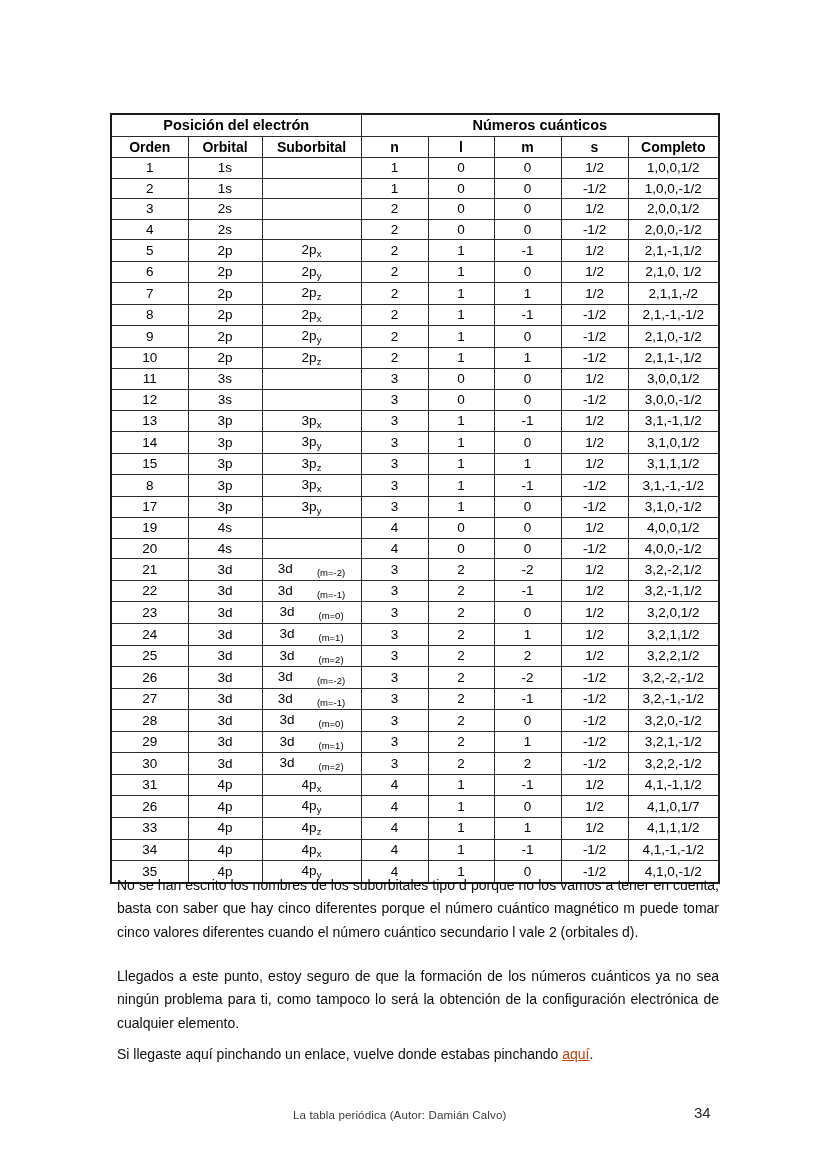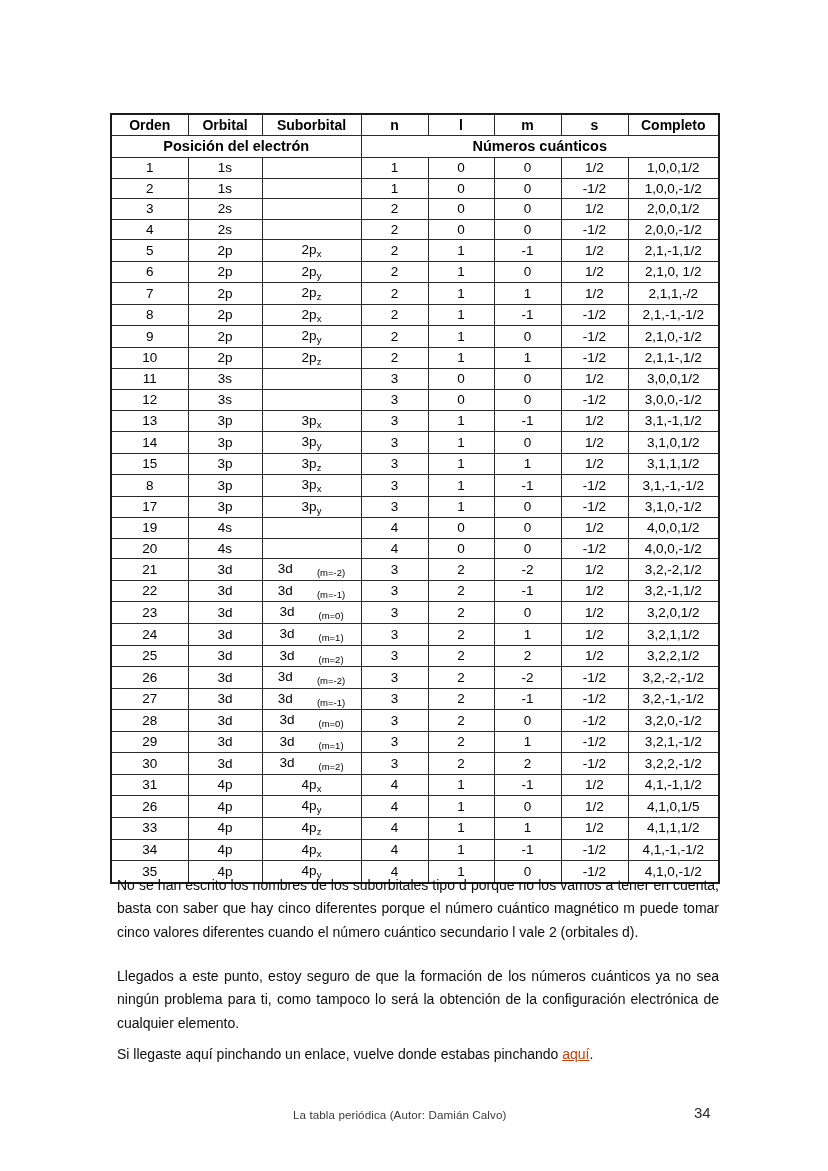--- a/index.html
+++ b/index.html
@@ -131,34 +131,34 @@
         <col class="c-orden">
         <col class="c-orbital">
         <col class="c-suborb">
         <col class="c-n">
         <col class="c-l">
         <col class="c-m">
         <col class="c-s">
         <col class="c-completo">
       </colgroup>
       <thead>
+        <tr>
+          <th class="grouphead" colspan="3">Posición del electrón</th>
+          <th class="grouphead" colspan="5">Números cuánticos</th>
+        </tr>
         <tr id="column-header-row">
             <th class="colhead">Orden</th>
             <th class="colhead">Orbital</th>
             <th class="colhead">Suborbital</th>
             <th class="colhead">n</th>
             <th class="colhead">l</th>
             <th class="colhead">m</th>
             <th class="colhead">s</th>
             <th class="colhead">Completo</th>
           </tr>
-        <tr>
-          <th class="grouphead" colspan="3">Posición del electrón</th>
-          <th class="grouphead" colspan="5">Números cuánticos</th>
-        </tr>
       </thead>
       <tbody id="table-body">
           <tr>
             <td>1</td>
             <td>1s</td>
             <td></td>
             <td>1</td>
             <td>0</td>
             <td>0</td>
             <td>1/2</td>
@@ -455,21 +455,21 @@
             <td>4,1,-1,1/2</td>
           </tr>
           <tr>
             <td>26</td>
             <td>4p</td>
             <td><span>4p</span><span class="sub">y</span></td>
             <td>4</td>
             <td>1</td>
             <td>0</td>
             <td>1/2</td>
-            <td>4,1,0,1/5</td>
+            <td>4,1,0,1/7</td>
           </tr>
           <tr>
             <td>33</td>
             <td>4p</td>
             <td><span>4p</span><span class="sub">z</span></td>
             <td>4</td>
             <td>1</td>
             <td>1</td>
             <td>1/2</td>
             <td>4,1,1,1/2</td>

